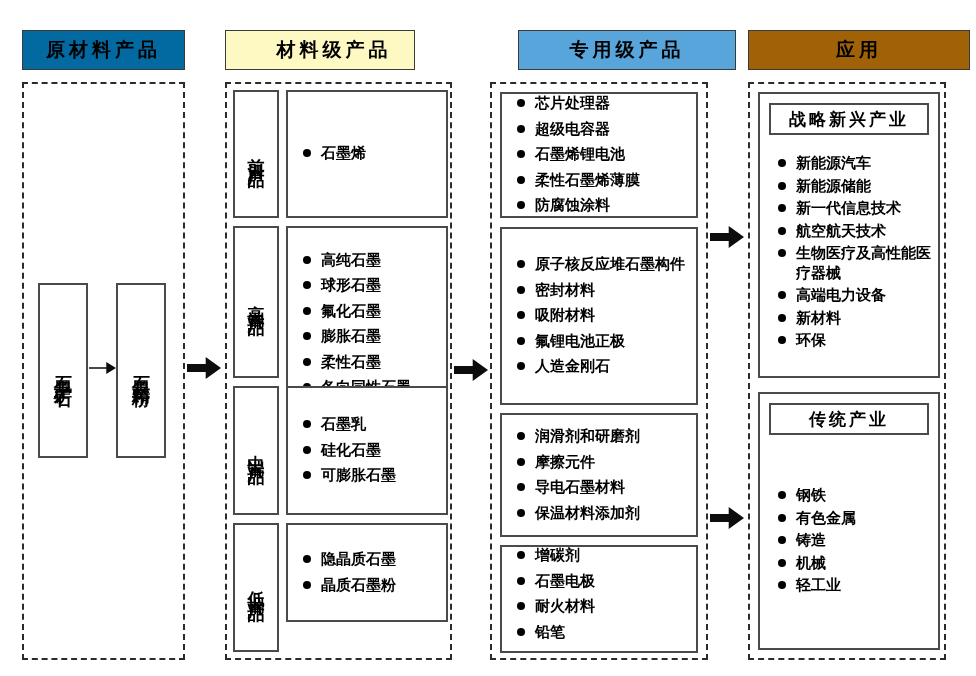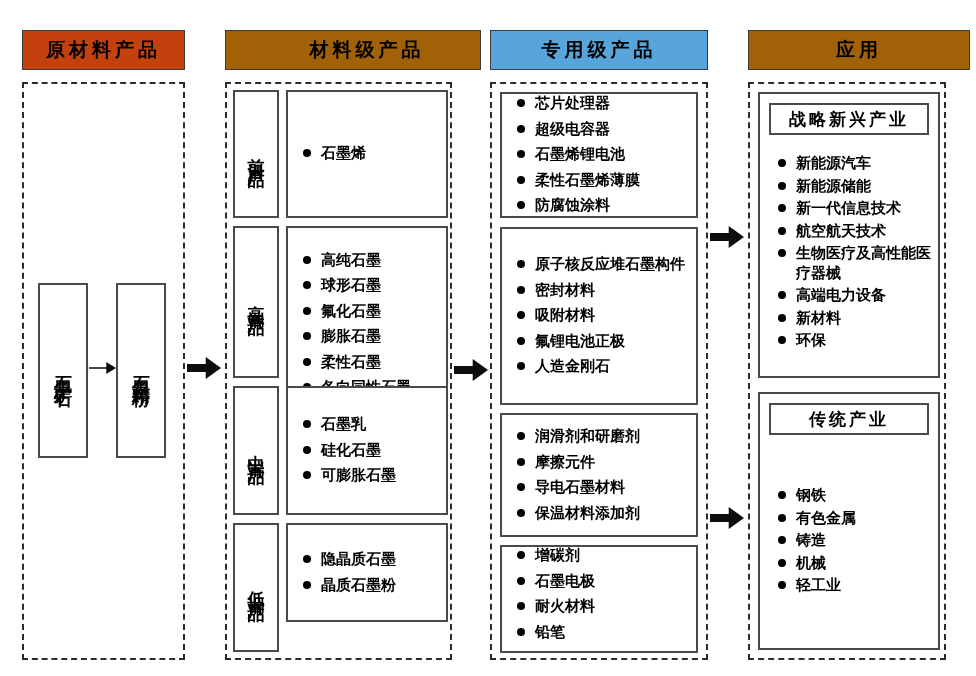--- a/index.html
+++ b/index.html
@@ -56,33 +56,33 @@
     position:absolute;width:27px;height:12px;
     clip-path:polygon(0 44%,64% 44%,64% 0,100% 50%,64% 100%,64% 56%,0 56%);
     background:#1a1a1a;
   }
 </style>
 </head>
 <body>
 
 <div class="canvas">
 
-  <div class="col-header" style="left: 22px; width: 163px; background: #c2410c;">原材料产品</div>
+  <div class="col-header" style="left: 22px; width: 163px; background: #0369a1;">原材料产品</div>
   <div class="dashed" style="left:22px;width:163px;"></div>
   <div class="vbox" style="left:38px;top:283px;width:50px;height:175px;">
     <span class="vtext" style="font-size:18px;">石墨矿石</span>
   </div>
   <div class="small-arrow" style="left: 89px; top: 362px; background: rgb(13, 13, 13);"></div>
   <div class="vbox" style="left:116px;top:283px;width:50px;height:175px;">
     <span class="vtext" style="font-size:18px;">石墨精粉</span>
   </div>
 
   <div class="arrow" style="left: 187px; top: 357px; background: rgb(13, 13, 13);"></div>
 
-  <div class="col-header" style="left: 225px; width: 256px; background: #a16207; padding-left: 28px;">材料级产品</div>
+  <div class="col-header" style="left: 225px; width: 190px; background: #fef9c3; padding-left: 28px;">材料级产品</div>
   <div class="dashed" style="left:225px;width:227px;"></div>
 
   <div class="vbox" style="left:233px;top:90px;width:46px;height:128px;">
     <span class="vtext" style="font-size:17px;">前沿产品</span>
   </div>
   <div class="content-box" style="left:286px;top:90px;width:162px;height:128px;">
       <div class="bullet-item">
         <span class="dot"></span>
         <span class="bullet-text">石墨烯</span>
       </div>
@@ -145,21 +145,21 @@
         <span class="bullet-text">隐晶质石墨</span>
       </div>
       <div class="bullet-item">
         <span class="dot"></span>
         <span class="bullet-text">晶质石墨粉</span>
       </div>
     </div>
 
   <div class="arrow" style="left: 454px; top: 359px; background: rgb(13, 13, 13);"></div>
 
-  <div class="col-header" style="left: 490px; width: 218px; background: rgb(88, 165, 219);">专用级产品</div>
+  <div class="col-header" style="left: 518px; width: 218px; background: rgb(88, 165, 219);">专用级产品</div>
   <div class="dashed" style="left:490px;width:218px;"></div>
 
   <div class="content-box" style="left:500px;top:92px;width:198px;height:126px;">
       <div class="bullet-item">
         <span class="dot"></span>
         <span class="bullet-text">芯片处理器</span>
       </div>
       <div class="bullet-item">
         <span class="dot"></span>
         <span class="bullet-text">超级电容器</span>

